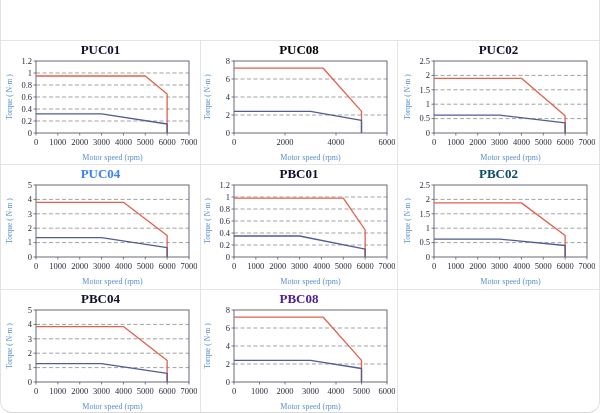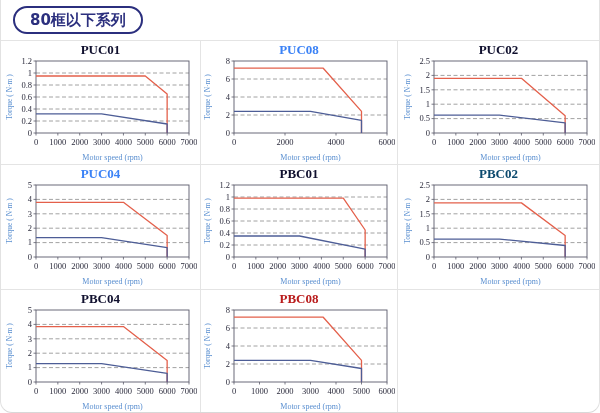--- a/index.html
+++ b/index.html
@@ -37,21 +37,20 @@
     font-family:"Liberation Serif","DejaVu Serif",serif;
     font-weight:bold;font-size:13px;color:#10102e;line-height:15px;height:15px;
   }
   svg text{font-family:"Liberation Serif","DejaVu Serif",serif;}
 </style>
 </head>
 <body>
 
 <div class="card">
   <div class="header">
-    <div class="badge">80框以下系列</div>
   </div>
   <div class="grid">
       <div class="cell br bb">
         <div class="chart-title" style="color: rgb(16, 16, 46);">PUC01</div>
         <svg width="192" height="106" viewBox="0 0 192 106">
           <line x1="31" x2="184" y1="64" y2="64" stroke="#8a8a8a" stroke-width="0.8" stroke-dasharray="4 2.5"></line>
           <line x1="31" x2="184" y1="52" y2="52" stroke="#8a8a8a" stroke-width="0.8" stroke-dasharray="4 2.5"></line>
           <line x1="31" x2="184" y1="39.99999999999999" y2="39.99999999999999" stroke="#8a8a8a" stroke-width="0.8" stroke-dasharray="4 2.5"></line>
           <line x1="31" x2="184" y1="27.999999999999993" y2="27.999999999999993" stroke="#8a8a8a" stroke-width="0.8" stroke-dasharray="4 2.5"></line>
           <line x1="31" x2="184" y1="16" y2="16" stroke="#8a8a8a" stroke-width="0.8" stroke-dasharray="4 2.5"></line>
@@ -86,21 +85,21 @@
           <text x="162.14285714285714" y="87.5" text-anchor="middle" font-size="8.5" fill="#2b2b3c">6000</text>
           <line x1="184" x2="184" y1="76" y2="78.5" stroke="#5a5a6a" stroke-width="0.8"></line>
           <text x="184" y="87.5" text-anchor="middle" font-size="8.5" fill="#2b2b3c">7000</text>
           <polyline points="31,19 140.28571428571428,19 162.14285714285714,36.99999999999999 162.14285714285714,76" fill="none" stroke="#e4604b" stroke-width="1.3" stroke-linejoin="round"></polyline>
           <polyline points="31,56.8 96.57142857142857,56.8 162.14285714285714,67 162.14285714285714,76" fill="none" stroke="#4d5d96" stroke-width="1.3" stroke-linejoin="round"></polyline>
           <text x="7" y="40" text-anchor="middle" font-size="7.5" fill="#5a8fd0" transform="rotate(-90 7 40)">Torque ( N·m )</text>
           <text x="107.5" y="103" text-anchor="middle" font-size="8" fill="#5a8fd0">Motor speed (rpm)</text>
         </svg>
       </div>
       <div class="cell br bb">
-        <div class="chart-title" style="color: #3b82f6;">PUC08</div>
+        <div class="chart-title" style="color: #000000;">PUC08</div>
         <svg width="192" height="106" viewBox="0 0 192 106">
           <line x1="31" x2="184" y1="58" y2="58" stroke="#8a8a8a" stroke-width="0.8" stroke-dasharray="4 2.5"></line>
           <line x1="31" x2="184" y1="40" y2="40" stroke="#8a8a8a" stroke-width="0.8" stroke-dasharray="4 2.5"></line>
           <line x1="31" x2="184" y1="22" y2="22" stroke="#8a8a8a" stroke-width="0.8" stroke-dasharray="4 2.5"></line>
           <rect x="31" y="4" width="153" height="72" fill="none" stroke="#5a5a6a" stroke-width="0.9"></rect>
           <line x1="28.5" x2="31" y1="76" y2="76" stroke="#5a5a6a" stroke-width="0.8"></line>
           <text x="27" y="78.8" text-anchor="end" font-size="8.5" fill="#2b2b3c">0</text>
           <line x1="28.5" x2="31" y1="58" y2="58" stroke="#5a5a6a" stroke-width="0.8"></line>
           <text x="27" y="60.8" text-anchor="end" font-size="8.5" fill="#2b2b3c">2</text>
           <line x1="28.5" x2="31" y1="40" y2="40" stroke="#5a5a6a" stroke-width="0.8"></line>
@@ -330,21 +329,21 @@
           <text x="162.14285714285714" y="87.5" text-anchor="middle" font-size="8.5" fill="#2b2b3c">6000</text>
           <line x1="184" x2="184" y1="76" y2="78.5" stroke="#5a5a6a" stroke-width="0.8"></line>
           <text x="184" y="87.5" text-anchor="middle" font-size="8.5" fill="#2b2b3c">7000</text>
           <polyline points="31,20.560000000000002 118.42857142857143,20.560000000000002 162.14285714285714,54.400000000000006 162.14285714285714,76" fill="none" stroke="#e4604b" stroke-width="1.3" stroke-linejoin="round"></polyline>
           <polyline points="31,57.568 96.57142857142857,57.568 162.14285714285714,67.36 162.14285714285714,76" fill="none" stroke="#4d5d96" stroke-width="1.3" stroke-linejoin="round"></polyline>
           <text x="7" y="40" text-anchor="middle" font-size="7.5" fill="#5a8fd0" transform="rotate(-90 7 40)">Torque ( N·m )</text>
           <text x="107.5" y="103" text-anchor="middle" font-size="8" fill="#5a8fd0">Motor speed (rpm)</text>
         </svg>
       </div>
       <div class="cell br">
-        <div class="chart-title" style="color: #b91c1c;">PBC08</div>
+        <div class="chart-title" style="color: #4c1d95;">PBC08</div>
         <svg width="192" height="106" viewBox="0 0 192 106">
           <line x1="31" x2="184" y1="58" y2="58" stroke="#8a8a8a" stroke-width="0.8" stroke-dasharray="4 2.5"></line>
           <line x1="31" x2="184" y1="40" y2="40" stroke="#8a8a8a" stroke-width="0.8" stroke-dasharray="4 2.5"></line>
           <line x1="31" x2="184" y1="22" y2="22" stroke="#8a8a8a" stroke-width="0.8" stroke-dasharray="4 2.5"></line>
           <rect x="31" y="4" width="153" height="72" fill="none" stroke="#5a5a6a" stroke-width="0.9"></rect>
           <line x1="28.5" x2="31" y1="76" y2="76" stroke="#5a5a6a" stroke-width="0.8"></line>
           <text x="27" y="78.8" text-anchor="end" font-size="8.5" fill="#2b2b3c">0</text>
           <line x1="28.5" x2="31" y1="58" y2="58" stroke="#5a5a6a" stroke-width="0.8"></line>
           <text x="27" y="60.8" text-anchor="end" font-size="8.5" fill="#2b2b3c">2</text>
           <line x1="28.5" x2="31" y1="40" y2="40" stroke="#5a5a6a" stroke-width="0.8"></line>

